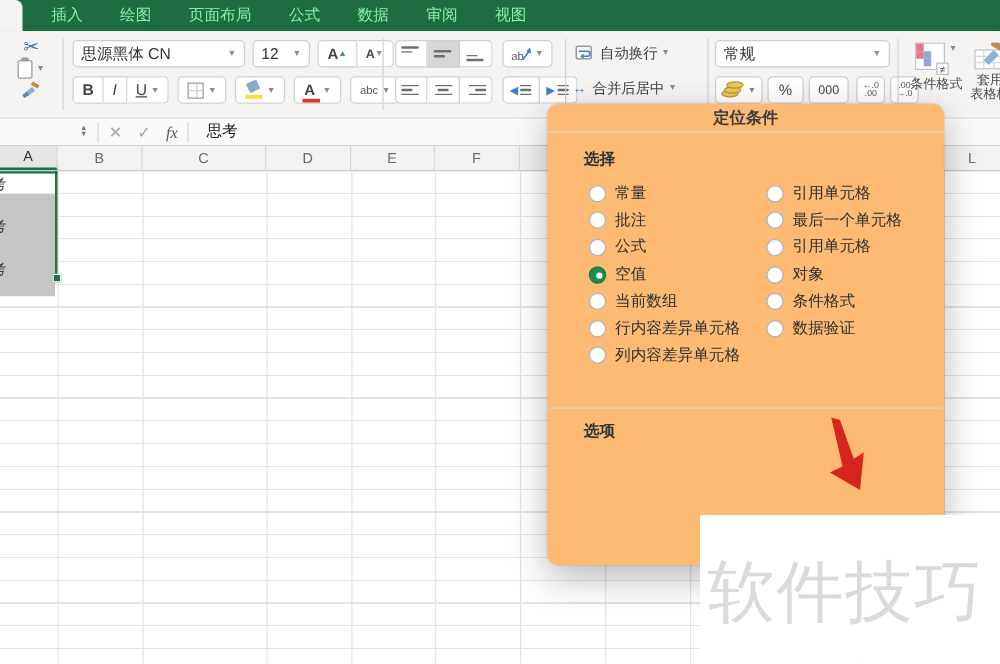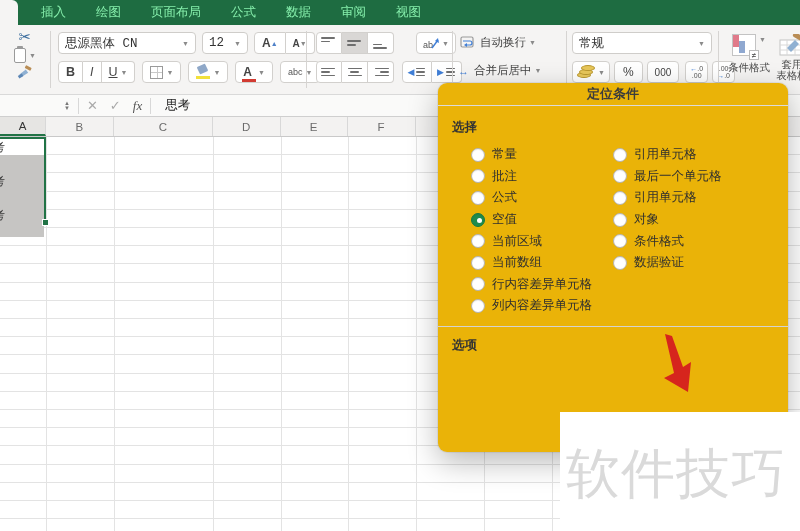--- a/index.html
+++ b/index.html
@@ -22,21 +22,21 @@
 
   
   .clipcol { position:absolute; left:6px; top:3px; width:38px; display:flex; flex-direction:column; align-items:center; gap:2px; }
   .scissors { font-size:15px; color:#3d6e9e; }
   .pasteicon { width:12px; height:15px; border:1.5px solid #9a9a9a; border-radius:2px; position:relative; background:#fff; }
   .pasteicon:before { content:""; position:absolute; left:2px; top:-3px; width:6px; height:3px; background:#9a9a9a; border-radius:1px; }
   .brushicon { width:16px; height:14px; }
 
   
   .selbox { background:#fff; border:1px solid #cfcdca; border-radius:4px; height:22px; display:flex; align-items:center; padding:0 6px; justify-content:space-between; }
-  .fmt { font-size:12.5px;font-family:Liberation Mono, monospace; }
+  .fmt { font-size:12.5px; }
   .ffbtn { height:22px; padding:0 7px; font-size:12.5px; }
   .ffbtn .u { text-decoration:underline; }
   .tinyA { font-size:12px; font-weight:bold; }
   .caretup { font-size:7px; color:#4f81c8; }
   .borderglyph { width:13px; height:13px; border:1px solid #9a9a9a; position:relative; }
   .borderglyph:before { content:""; position:absolute; left:50%; top:0; bottom:0; width:1px; background:#c9c9c9; }
   .borderglyph:after { content:""; position:absolute; top:50%; left:0; right:0; height:1px; background:#c9c9c9; }
   .fillglyph { width:14px; height:14px; position:relative; }
   .fillbar { position:absolute; left:0; bottom:0; width:14px; height:3px; background:#f2e13c; }
   .bucket { position:absolute; left:2px; top:0; width:9px; height:8px; background:#8fa8c8; transform:rotate(-25deg); border-radius:1px; }
@@ -85,24 +85,24 @@
   
   .selrange { position:absolute; left:0; top:137px; width:46px; height:86px; border:2px solid #217346; border-left:none; z-index:5; }
   .selcell { position:absolute; left:0; width:44px; overflow:hidden; }
   .activecell { top:0; height:16px; background:#fff; }
   .graycells { top:16px; height:82px; background:#c6c5c3; }
   .fragment { position:absolute; left:0; width:9px; height:16px; overflow:hidden; z-index:6; }
   .fragment span { display:inline-block; margin-left:-19px; font-size:12px; color:#3a3a3a; white-space:nowrap; }
   .fillhandle { position:absolute; left:42px; top:219px; width:7px; height:7px; background:#217346; border:1px solid #fff; z-index:7; }
 
   
-  .dialog { position:absolute; left:438px; top:83px; width:350px; height:369px; background:#eab308; border-radius:9px;
+  .dialog { position:absolute; left:438px; top:83px; width:317px; height:369px; background:#fdba74; border-radius:9px;
     box-shadow:0 10px 30px rgba(0,0,0,.28), 0 0 0 1px rgba(0,0,0,.06); z-index:20; }
   .dtitle { height:23px; display:flex; align-items:center; justify-content:center; font-weight:bold; font-size:13px; color:#3c3c3c; border-bottom:1px solid #dcdbd9; }
-  .dheading { position:absolute; left:14px; font-weight:bold; font-size:12.5px; color:#333; }
+  .dheading { position:absolute; left:29px; font-weight:bold; font-size:12.5px; color:#333; }
   .optcol { position:absolute; }
   .optrow { height:21.6px; display:flex; align-items:center; }
   .radio { width:14px; height:14px; border-radius:50%; background:#fff; border:1px solid #b5b3b0; margin-right:7px; flex:0 0 auto; box-shadow:inset 0 1px 1px rgba(0,0,0,.06); }
   .optrow.selected .radio { background:#1f8b4d; border-color:#187a41; position:relative; }
   .optrow.selected .radio:after { content:""; position:absolute; left:4.5px; top:4.5px; width:5px; height:5px; border-radius:50%; background:#fff; }
   .optlabel { font-size:12.5px; color:#2f2f2f; }
   .ddivider { position:absolute; left:0; right:0; top:243px; height:1px; background:#d4d3d1; }
   .dmsg { position:absolute; left:22px; top:286px; font-size:12.5px; color:#2f2f2f; }
 
   
@@ -202,21 +202,21 @@
             <i class="b-full"></i>
             <i class="b-short"></i>
           </span>
       </div>
       <div class="btn" style="width:26px;height:22px;border-left:none;border-radius:0 4px 4px 0;">
         <span class="bars valign" style="justify-content:flex-end;">
             <i class="b-short"></i>
             <i class="b-full"></i>
           </span>
       </div>
-      <div class="btn" style="height:22px;padding:0 6px;margin-left:22px;">
+      <div class="btn" style="height:22px;padding:0 6px;margin-left:8px;">
         <svg width="16" height="13" viewBox="0 0 16 13">
           <text x="0" y="11" font-size="9" fill="#555">ab</text>
           <line x1="9" y1="11" x2="15" y2="3" stroke="#3f7ed6" stroke-width="1.4"></line>
           <polygon points="15,1 16,6 12,4" fill="#3f7ed6"></polygon>
         </svg>
           <span class="drop">▼</span>
       </div>
     </div>
 
     <div class="rowline" style="left:316px; top:36px;">
@@ -399,24 +399,20 @@
       <div class="optrow">
           <span class="radio"></span>
           <span class="optlabel">公式</span>
         </div>
       <div class="optrow selected">
           <span class="radio"></span>
           <span class="optlabel">空值</span>
         </div>
       <div class="optrow">
           <span class="radio"></span>
-          <span class="optlabel">当前区域</span>
-        </div>
-      <div class="optrow">
-          <span class="radio"></span>
           <span class="optlabel">当前数组</span>
         </div>
       <div class="optrow">
           <span class="radio"></span>
           <span class="optlabel">行内容差异单元格</span>
         </div>
       <div class="optrow">
           <span class="radio"></span>
           <span class="optlabel">列内容差异单元格</span>
         </div>

